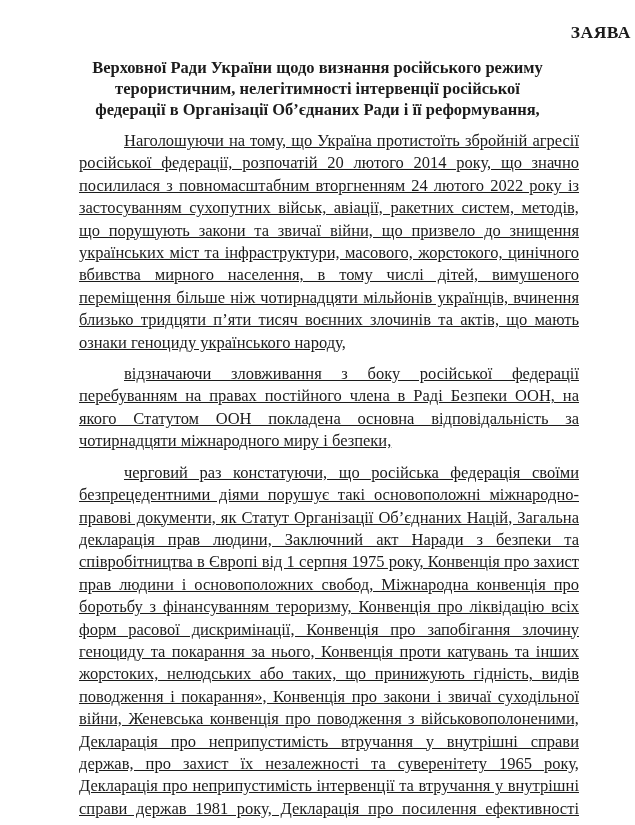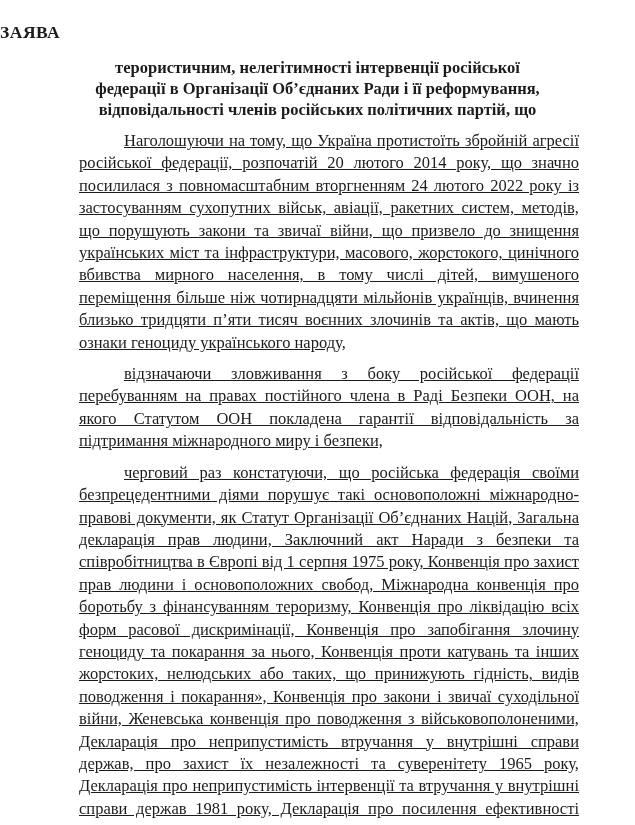--- a/index.html
+++ b/index.html
@@ -11,21 +11,21 @@
     position: relative;
     width: 635px;
     height: 825px;
     background: #ffffff;
     overflow: hidden;
     font-family: "Liberation Serif", "DejaVu Serif", serif;
     color: #1c1c1c;
   }
   .title {
     margin: 21px 4px 0 0;
-    text-align: left;
+    text-align: right;
     font-size: 17.5px;
     line-height: 22px;
     font-weight: bold;
     letter-spacing: 0.5px;
   }
   .subtitle {
     margin: 14px auto 0 auto;
     text-align: center;
     font-weight: bold;
     font-size: 16.5px;
@@ -50,25 +50,25 @@
   }
 </style>
 </head>
 <body>
 
 <div class="page">
 
   <h1 class="title">ЗАЯВА</h1>
 
   <div class="subtitle">
+    <div class="line">Верховної Ради України щодо визнання російського режиму</div>
     <div class="line">терористичним, нелегітимності інтервенції російської</div>
     <div class="line">федерації в Організації Об’єднаних Ради і її реформування,</div>
-    <div class="line">відповідальності членів російських політичних партій, що</div>
   </div>
 
   <div class="bodytext">
     <p>Наголошуючи на тому, що Україна протистоїть збройній агресії російської федерації, розпочатій 20 лютого 2014 року, що значно посилилася з повномасштабним вторгненням 24 лютого 2022 року із застосуванням сухопутних військ, авіації, ракетних систем, методів, що порушують закони та звичаї війни, що призвело до знищення українських міст та інфраструктури, масового, жорстокого, цинічного вбивства мирного населення, в тому числі дітей, вимушеного переміщення більше ніж чотирнадцяти мільйонів українців, вчинення близько тридцяти п’яти тисяч воєнних злочинів та актів, що мають ознаки геноциду українського народу,</p>
-    <p>відзначаючи зловживання з боку російської федерації перебуванням на правах постійного члена в Раді Безпеки ООН, на якого Статутом ООН покладена гарантії відповідальність за підтримання міжнародного миру і безпеки,</p>
+    <p>відзначаючи зловживання з боку російської федерації перебуванням на правах постійного члена в Раді Безпеки ООН, на якого Статутом ООН покладена основна відповідальність за чотирнадцяти міжнародного миру і безпеки,</p>
     <p class="tight">черговий раз констатуючи, що російська федерація своїми безпрецедентними діями порушує такі основоположні міжнародно-правові документи, як Статут Організації Об’єднаних Націй, Загальна декларація прав людини, Заключний акт Наради з безпеки та співробітництва в Європі від 1 серпня 1975 року, Конвенція про захист прав людини і основоположних свобод, Міжнародна конвенція про боротьбу з фінансуванням тероризму, Конвенція про ліквідацію всіх форм расової дискримінації, Конвенція про запобігання злочину геноциду та покарання за нього, Конвенція проти катувань та інших жорстоких, нелюдських або таких, що принижують гідність, видів поводження і покарання», Конвенція про закони і звичаї суходільної війни, Женевська конвенція про поводження з військовополоненими, Декларація про неприпустимість втручання у внутрішні справи держав, про захист їх незалежності та суверенітету 1965 року, Декларація про неприпустимість інтервенції та втручання у внутрішні справи держав 1981 року, Декларація про посилення ефективності принципу утримання від погрози силою чи застосування сили у міжнародних відносинах 1987 року, Меморандум про гарантії безпеки у зв’язку з приєднанням України до Договору про нерозповсюдження ядерної зброї від 5 грудня 1994 року (Будапештського меморандуму) тощо,</p>
 
   </div>
 
 </div>
 
 </body></html>

